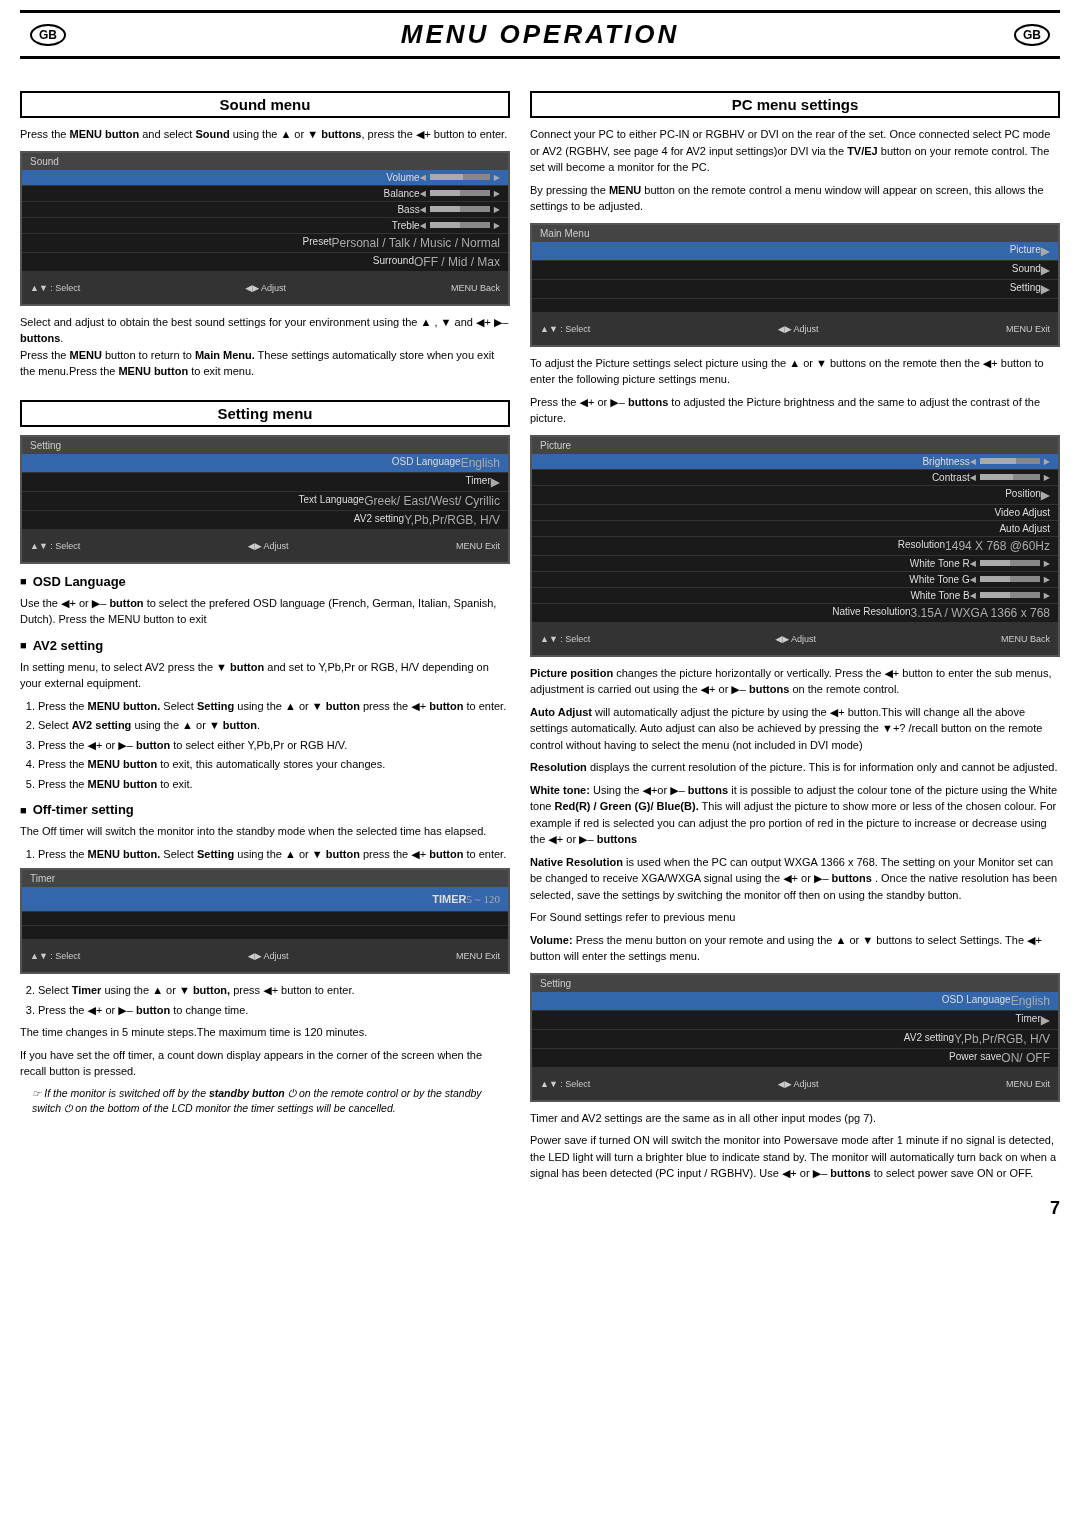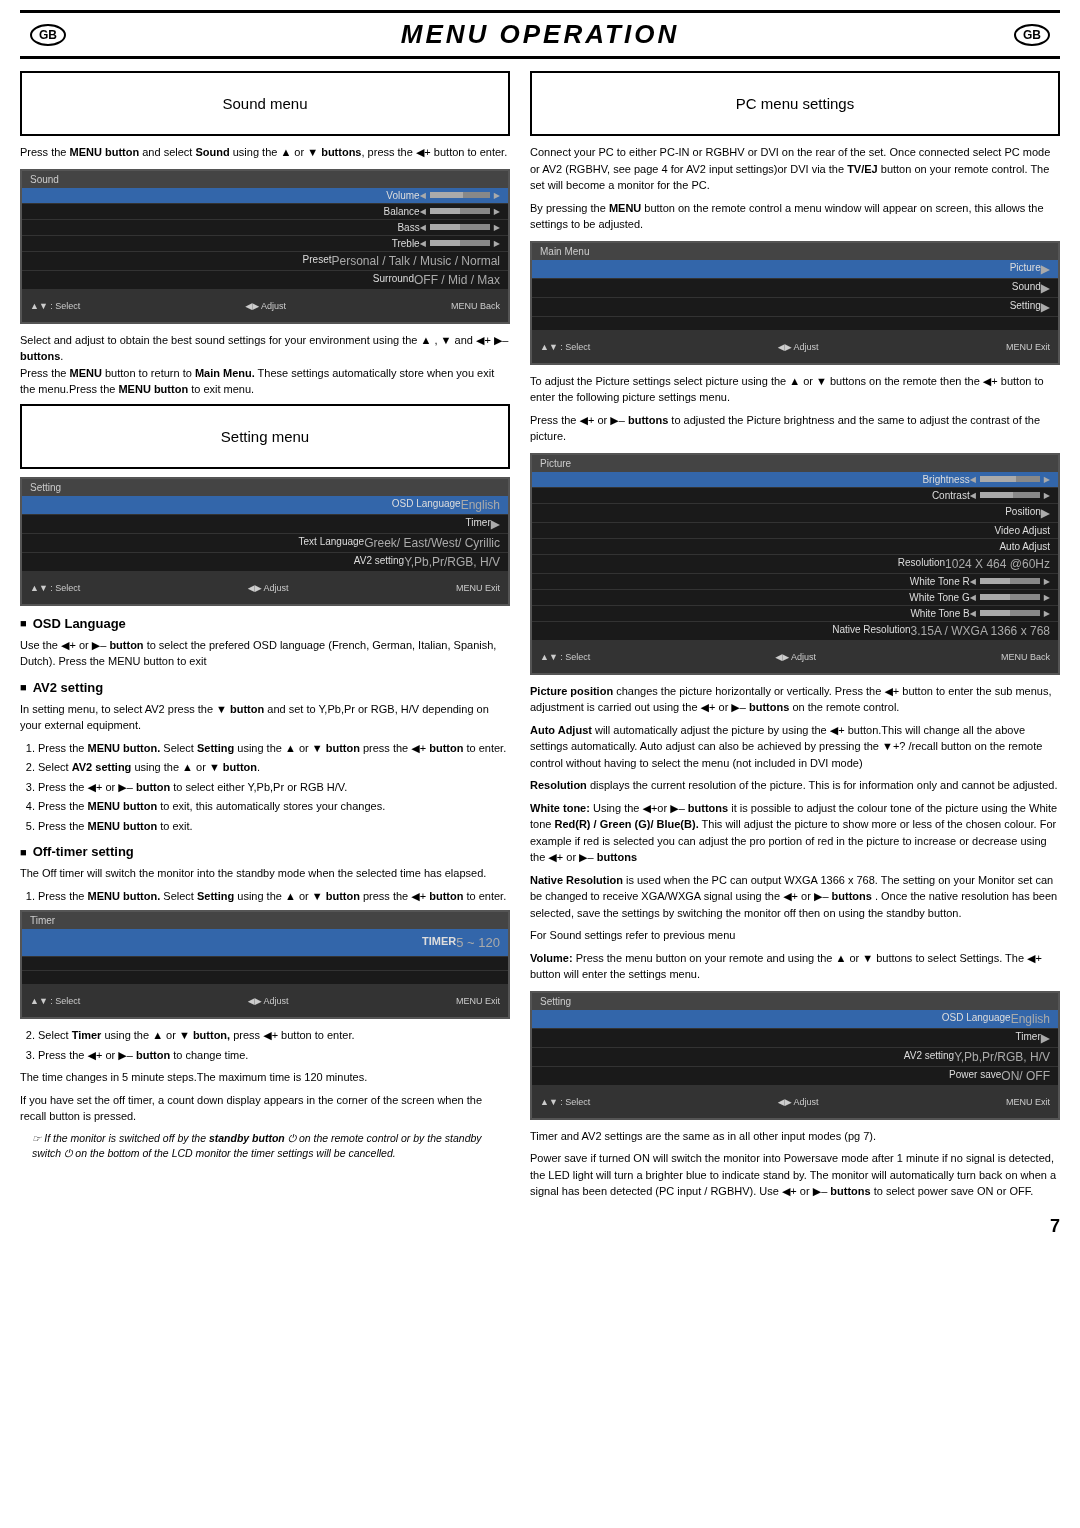--- a/index.html
+++ b/index.html
@@ -48,23 +48,24 @@
       flex-shrink: 0;
     }
     .right-col {
       flex: 1;
     }
     .section-title {
       background: #fff;
       border: 2px solid #000;
       text-align: center;
       font-size: 15px;
-      font-weight: normal;
-      padding: 22px 0;
+      font-weight: bold;
+      padding: 3px 0;
       margin-bottom: 8px;
+      margin-top: 20px;
     }
     .menu-box {
       border: 2px solid #555;
       background: #1a1a1a;
       color: #fff;
       margin: 8px 0;
       padding: 0;
       font-size: 10px;
     }
     .menu-box-title {
@@ -270,21 +271,21 @@
         The Off timer will switch the monitor into the standby mode when the selected time has elapsed.
       </p>
       <ol>
         <li>Press the <b>MENU button.</b> Select <b>Setting</b> using the ▲ or ▼ <b>button</b> press the  ◀+  <b>button</b> to enter.</li>
       </ol>
 
       <div class="menu-box" style="margin-top:4px;">
         <div class="menu-box-title">Timer</div>
         <div class="menu-box-row selected" style="padding:6px 8px;">
           <span class="label" style="font-weight:bold; font-size:11px;">TIMER</span>
-          <span class="value" style="font-size:13px;">5 ~ 120</span>
+          <span class="value" style="font-size:11px;font-family:Liberation Serif, serif;">5 ~ 120</span>
         </div>
         <div class="menu-box-row" style="height:14px;"></div>
         <div class="menu-box-row" style="height:14px;"></div>
         <div class="menu-footer">
           <span>▲▼ : Select</span>
           <span>◀▶ Adjust</span>
           <span>MENU Exit</span>
         </div>
       </div>
 
@@ -376,21 +377,21 @@
         <div class="menu-box-row">
           <span class="label">Video Adjust</span>
           <span class="value"></span>
         </div>
         <div class="menu-box-row">
           <span class="label">Auto Adjust</span>
           <span class="value"></span>
         </div>
         <div class="menu-box-row">
           <span class="label">Resolution</span>
-          <span class="value">1024 X 464  @60Hz</span>
+          <span class="value">1494 X 768  @60Hz</span>
         </div>
         <div class="menu-box-row">
           <span class="label">White Tone R</span>
           <span class="menu-bar-indicator">
               <span style="color:#aaa; font-size:8px;">◀</span>
               <div class="bar">
                 <div class="bar-fill" style="width:50%"></div>
               </div>
               <span style="color:#aaa; font-size:8px;">▶</span>
             </span>

